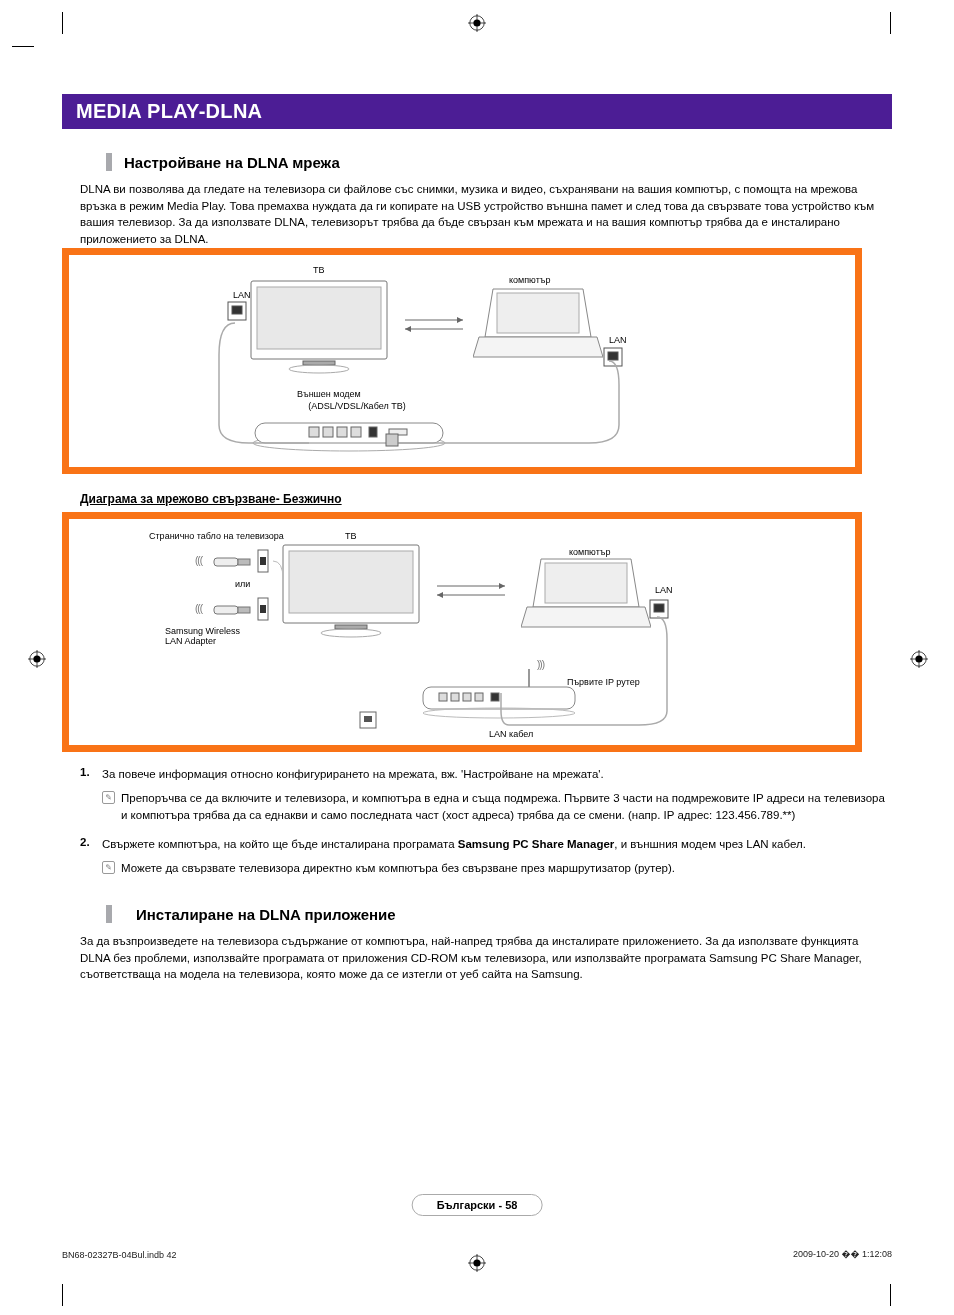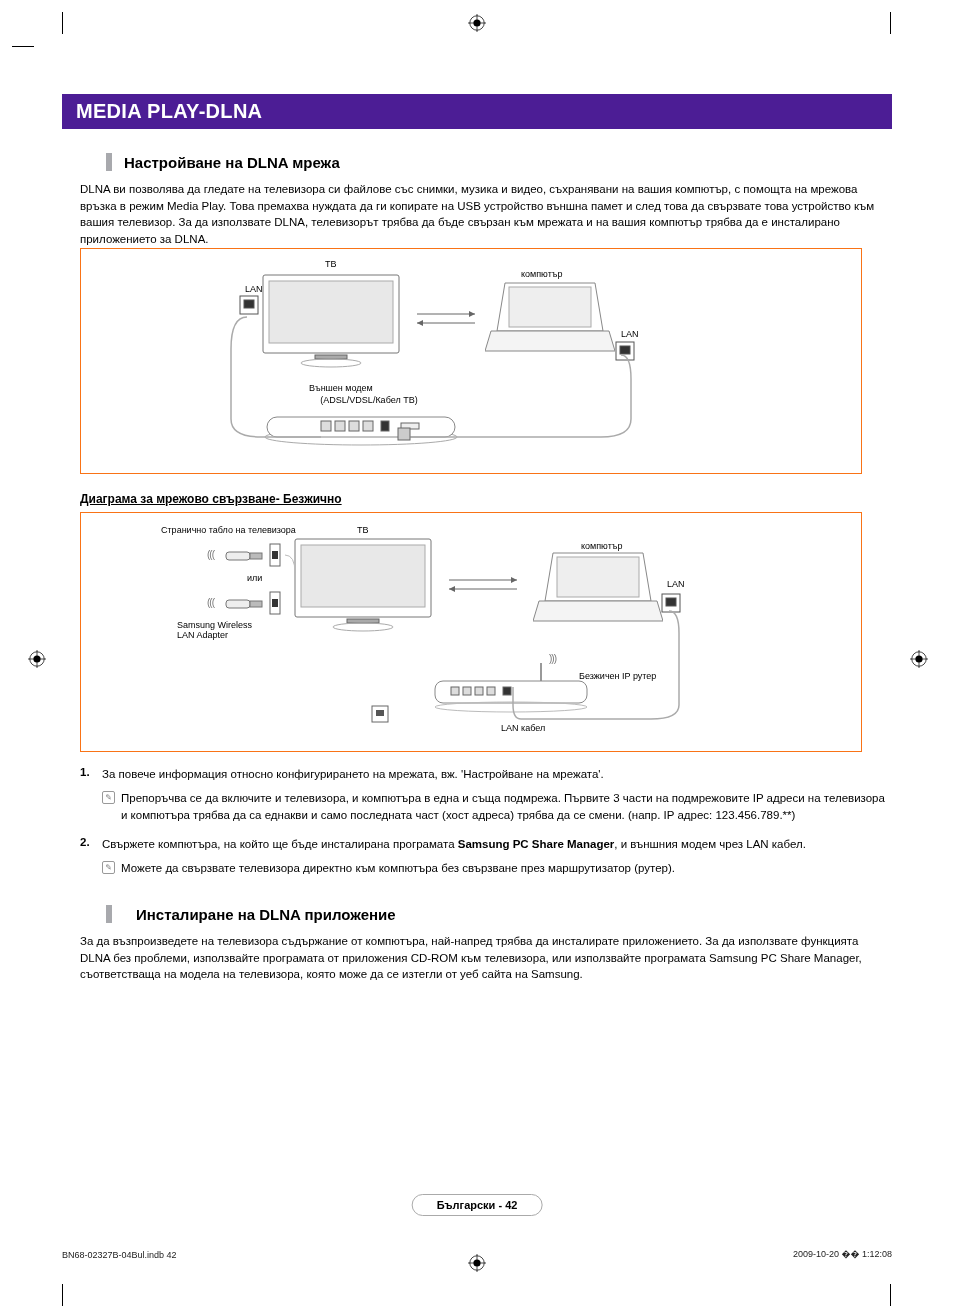--- a/index.html
+++ b/index.html
@@ -59,22 +59,21 @@
   }
   .subhead {
     font-size: 12px;
     font-weight: bold;
     text-decoration: underline;
     margin-left: 18px;
     margin-top: 18px;
     margin-bottom: 6px;
   }
   .diagram-box {
-    border: 1px solid #f97316;
-    margin-left: 18px;
+    border: 7px solid #f97316;
     margin-right: 30px;
     position: relative;
     background: #fff;
   }
   .dlabel { position: absolute; font-size: 9px; color: #000; }
   .tv-icon, .laptop-icon, .modem-icon, .router-icon, .jack-icon, .adapter-icon {
     position: absolute;
     stroke: #666;
     fill: none;
   }
@@ -230,21 +229,21 @@
 
   <div class="subhead">Диаграма за мрежово свързване- Безжично</div>
 
   <div class="diagram-box" style="height:240px;">
     <span class="dlabel" style="left:80px; top:12px;">Странично табло на телевизора</span>
     <span class="dlabel" style="left:276px; top:12px;">ТВ</span>
     <span class="dlabel" style="left:500px; top:28px;">компютър</span>
     <span class="dlabel" style="left:166px; top:60px;">или</span>
     <span class="dlabel" style="left:96px; top:108px; width:80px; line-height:1.1;">Samsung Wireless LAN Adapter</span>
     <span class="dlabel" style="left:586px; top:66px;">LAN</span>
-    <span class="dlabel" style="left:498px; top:158px;">Безжичен IP рутер</span>
+    <span class="dlabel" style="left:498px; top:158px;">Първите IP рутер</span>
     <span class="dlabel" style="left:420px; top:210px;">LAN кабел</span>
 
     <span class="wave" style="left:126px; top:36px;">(((</span>
     <svg style="position:absolute; left:144px; top:36px; width:40px; height:14px;" viewBox="0 0 40 14">
         <rect x="1" y="3" width="24" height="8" rx="3" stroke="#777" fill="#eee"></rect>
         <rect x="25" y="4" width="12" height="6" stroke="#777" fill="#bbb"></rect>
       </svg>
     <svg style="position:absolute; left:188px; top:30px; width:12px; height:24px;" viewBox="0 0 12 24">
         <rect x="1" y="1" width="10" height="22" stroke="#666" fill="#fff"></rect>
         <rect x="3" y="8" width="6" height="8" fill="#333"></rect>
@@ -331,16 +330,16 @@
       <span>Можете да свързвате телевизора директно към компютъра без свързване през маршрутизатор (рутер).</span>
     </div>
   </div>
 
   <div class="section-head" style="margin-top:28px;gap:12px;">
     <div class="section-bar"></div>
     <div class="section-title">Инсталиране на DLNA приложение</div>
   </div>
   <div class="para">За да възпроизведете на телевизора съдържание от компютъра, най-напред трябва да инсталирате приложението. За да използвате функцията DLNA без проблеми, използвайте програмата от приложения CD-ROM към телевизора, или използвайте програмата Samsung PC Share Manager, съответстваща на модела на телевизора, която може да се изтегли от уеб сайта на Samsung.</div>
 
-  <div class="page-foot">Български - 42</div>
+  <div class="page-foot">Български - 58</div>
   <div class="footer-left">BN68-02327B-04Bul.indb   42</div>
   <div class="footer-right">2009-10-20   �� 1:12:08</div>
 </div>
 
 </body></html>

